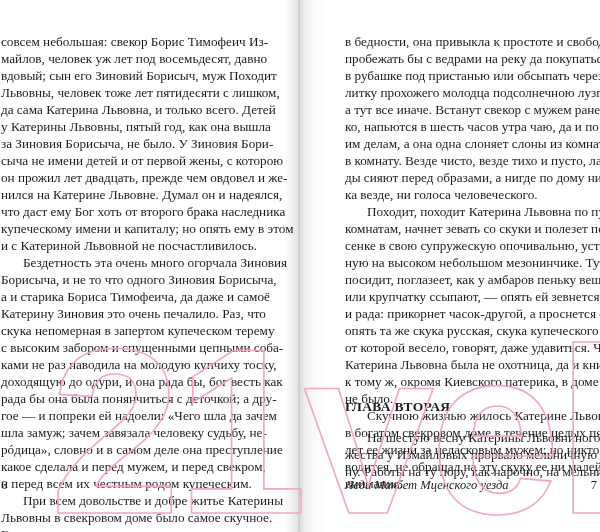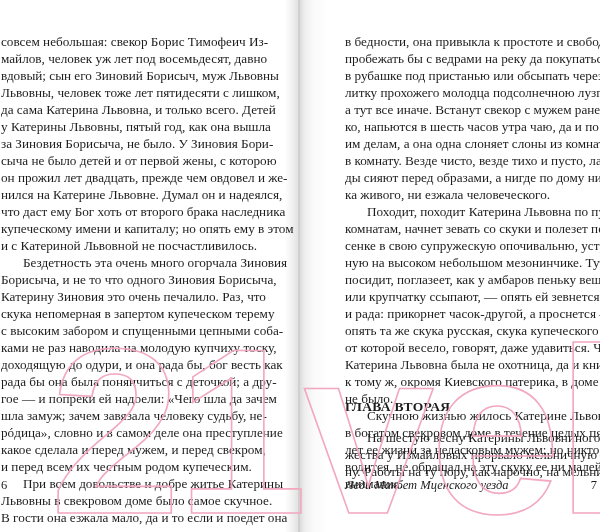--- a/index.html
+++ b/index.html
@@ -34,33 +34,34 @@
 </style>
 </head>
 <body>
 
 <div class="spread">
 
   <div class="page left">
     <div class="text" id="left-text">
         <span class="line">совсем небольшая: свекор Борис Тимофеич Из-</span>
         <span class="line">майлов, человек уж лет под восемьдесят, давно</span>
-        <span class="line">вдовый; сын его Зиновий Борисыч, муж Львовны</span>
+        <span class="line">вдовый; сын его Зиновий Борисыч, муж Походит</span>
         <span class="line">Львовны, человек тоже лет пятидесяти с лишком,</span>
         <span class="line">да сама Катерина Львовна, и только всего. Детей</span>
         <span class="line">у Катерины Львовны, пятый год, как она вышла</span>
         <span class="line">за Зиновия Борисыча, не было. У Зиновия Бори-</span>
-        <span class="line">сыча не было детей и от первой жены, с которою</span>
+        <span class="line">сыча не имени детей и от первой жены, с которою</span>
         <span class="line">он прожил лет двадцать, прежде чем овдовел и же-</span>
         <span class="line">нился на Катерине Львовне. Думал он и надеялся,</span>
         <span class="line">что даст ему Бог хоть от второго брака наследника</span>
         <span class="line">купеческому имени и капиталу; но опять ему в этом</span>
         <span class="line last">и с Катериной Львовной не посчастливилось.</span>
         <span class="line indent">Бездетность эта очень много огорчала Зиновия</span>
         <span class="line">Борисыча, и не то что одного Зиновия Борисыча,</span>
+        <span class="line">а и старика Бориса Тимофеича, да даже и самоё</span>
         <span class="line">Катерину Зиновия это очень печалило. Раз, что</span>
         <span class="line">скука непомерная в запертом купеческом терему</span>
         <span class="line">с высоким забором и спущенными цепными соба-</span>
         <span class="line">ками не раз наводила на молодую купчиху тоску,</span>
         <span class="line">доходящую до одури, и она рада бы, бог весть как</span>
         <span class="line">рада бы она была понянчиться с деточкой; а дру-</span>
         <span class="line">гое — и попреки ей надоели: «Чего шла да зачем</span>
         <span class="line">шла замуж; зачем завязала человеку судьбу, не-</span>
         <span class="line">рóдица», словно и в самом деле она преступление</span>
         <span class="line">какое сделала и перед мужем, и перед свекром,</span>
@@ -76,21 +77,21 @@
     <div class="text" id="right-text">
         <span class="line">в бедности, она привыкла к простоте и свободе:</span>
         <span class="line">пробежать бы с ведрами на реку да покупаться бы</span>
         <span class="line">в рубашке под пристанью или обсыпать через ка-</span>
         <span class="line">литку прохожего молодца подсолнечною лузгою;</span>
         <span class="line">а тут все иначе. Встанут свекор с мужем ранехонь-</span>
         <span class="line">ко, напьются в шесть часов утра чаю, да и по сво-</span>
         <span class="line">им делам, а она одна слоняет слоны из комнаты</span>
         <span class="line">в комнату. Везде чисто, везде тихо и пусто, лампа-</span>
         <span class="line">ды сияют перед образами, а нигде по дому ни зву-</span>
-        <span class="line last">ка живого, ни езжала человеческого.</span>
+        <span class="line last">ка везде, ни голоса человеческого.</span>
         <span class="line indent">Походит, походит Катерина Львовна по пустым</span>
         <span class="line">комнатам, начнет зевать со скуки и полезет по ле-</span>
         <span class="line">сенке в свою супружескую опочивальню, устроен-</span>
         <span class="line">ную на высоком небольшом мезонинчике. Тут тоже</span>
         <span class="line">посидит, поглазеет, как у амбаров пеньку вешают</span>
         <span class="line">или крупчатку ссыпают, — опять ей зевнется, она</span>
         <span class="line">и рада: прикорнет часок-другой, а проснется —</span>
         <span class="line">опять та же скука русская, скука купеческого дома,</span>
         <span class="line">от которой весело, говорят, даже удавиться. Читать</span>
         <span class="line">Катерина Львовна была не охотница, да и книг</span>

